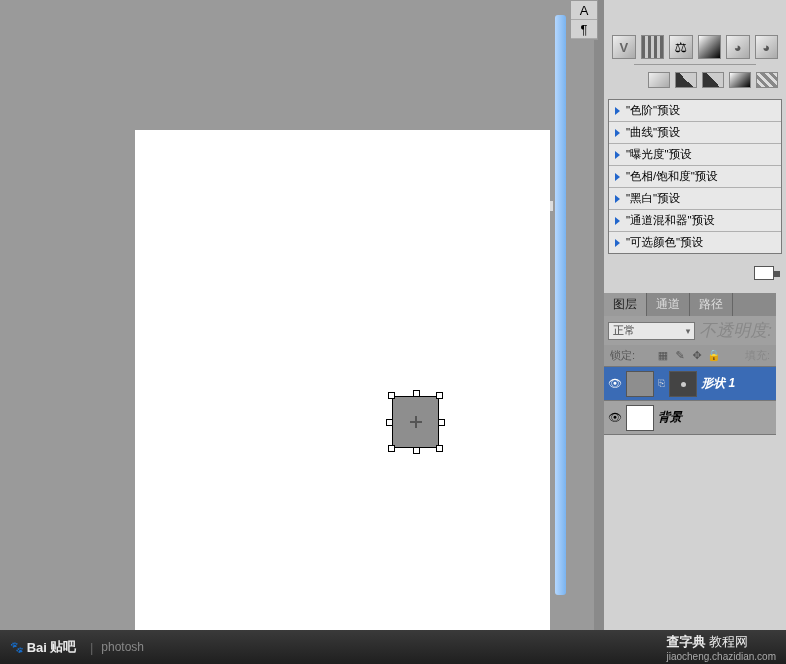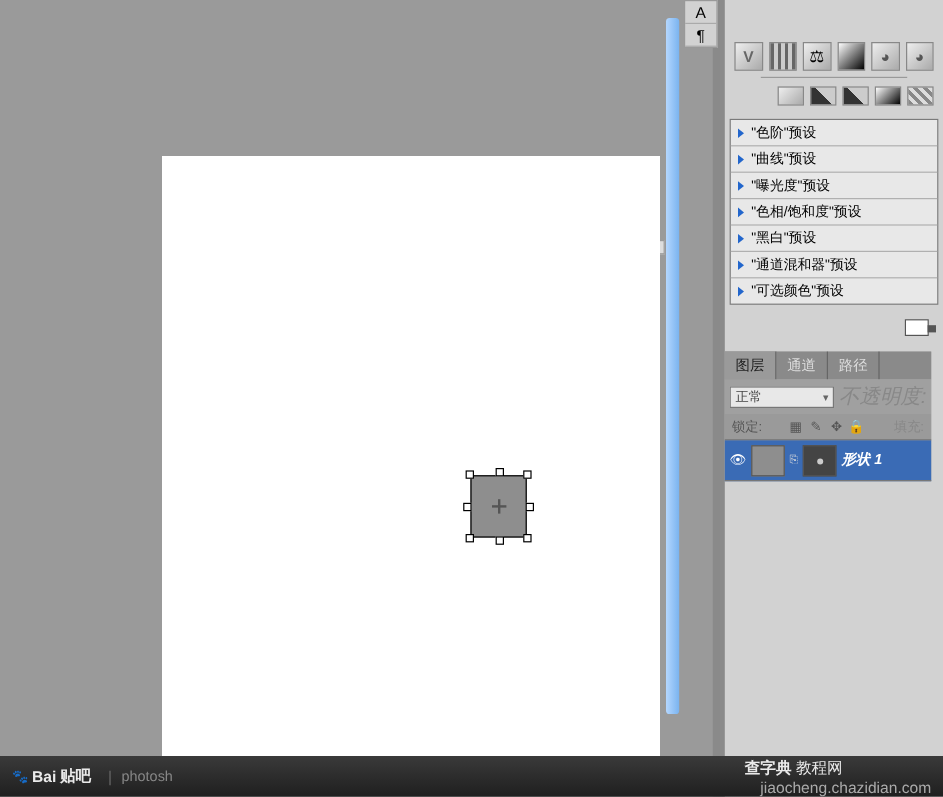--- a/index.html
+++ b/index.html
@@ -76,21 +76,21 @@
 .link-icon { font-size: 9px; color: #ddd; }
 .layer-name { font-style: italic; font-weight: bold; }
 
 .bottom-bar { position: absolute; left: 0; bottom: 0; width: 786px; height: 34px; background: linear-gradient(#3a3a3a,#1f1f1f); display: flex; align-items: center; padding: 0 10px; color: #eaeaea; font-size: 13px; }
 .bb-logo { font-weight: bold; margin-right: 6px; display: flex; align-items: center; }
 .bb-paw { font-size: 11px; margin-right: 3px; color: #fff; }
 .bb-text { color: #888; font-size: 12px; }
 .bb-sep { margin: 0 8px; color: #666; }
 .bb-right { margin-left: auto; display: flex; align-items: center; gap: 6px; }
 .bb-brand { font-weight: bold; }
-.bb-sub { font-size: 13px; color: #aaa; margin-left: 13px; }
+.bb-sub { font-size: 10px; color: #aaa; }
 </style>
 </head>
 <body>
 
 <div class="workspace">
   <div class="canvas-scroll-v"></div>
   <div class="scroll-divider"></div>
   <div class="canvas"></div>
   <div class="shape-box">
     <div class="shape-inner"></div>
@@ -189,20 +189,25 @@
     <span class="fill-label">填充:</span>
   </div>
   <div class="layer-list">
     <div class="layer-row selected">
       <span class="eye"></span>
       <div class="thumb gray"></div>
       <span class="link-icon">⎘</span>
       <div class="thumb mask"></div>
       <span class="layer-name">形状 1</span>
     </div>
+    <div class="layer-row">
+      <span class="eye"></span>
+      <div class="thumb"></div>
+      <span class="layer-name">背景</span>
+    </div>
   </div>
 </div>
 
 <div class="bottom-bar">
   <span class="bb-logo">
     <span class="bb-paw">🐾</span>
     <span>Bai</span>
     <span style="font-weight:bold;margin-left:3px">贴吧</span>
   </span>
   <span class="bb-sep">|</span>

